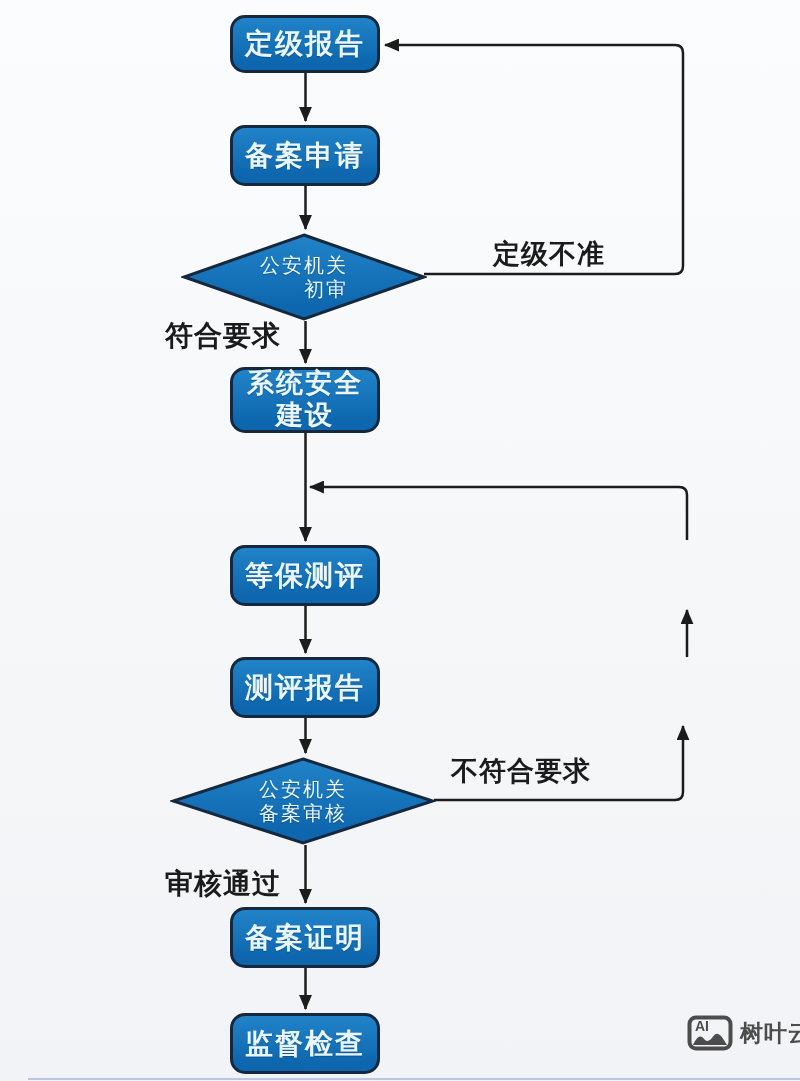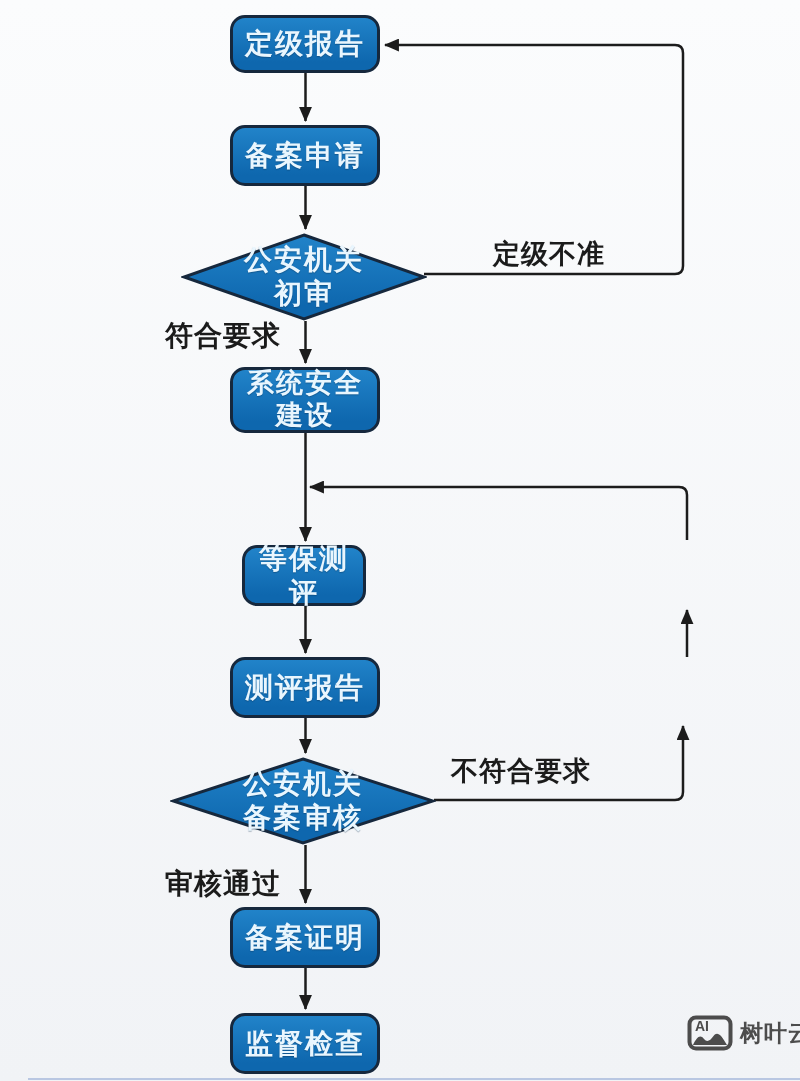--- a/index.html
+++ b/index.html
@@ -39,22 +39,22 @@
     line-height:1.18;white-space:pre-line;
     text-shadow:0 1px 1px rgba(10,40,70,.35);
   }
   .node.two-line{font-size:27px;}
 
   .diamond{position:absolute;z-index:2;}
   .diamond svg{position:absolute;left:0;top:0;display:block;}
   .diamond polygon{fill:url(#nodeGrad);stroke:var(--node-border);stroke-width:3px;}
   .dtext{
     position:absolute;inset:0;z-index:3;
-    display:flex;align-items:center;justify-content:center;text-align:center;
-    color:var(--node-text);font-weight:bold;font-size:28px;letter-spacing:2px;
+    display:flex;align-items:center;justify-content:center;text-align:right;
+    color:var(--node-text);font-weight:normal;font-size:20px;letter-spacing:2px;
     line-height:1.2;white-space:pre-line;
     text-shadow:0 1px 1px rgba(10,40,70,.35);
   }
 
   .elabel{
     position:absolute;z-index:2;
     color:var(--label-text);
     font-weight:600;font-size:28px;letter-spacing:1px;white-space:nowrap;
   }
 
@@ -113,21 +113,21 @@
     <svg width="246" height="88" viewBox="0 0 246 88">
       <polygon points="123,2 243,44 123,86 3,44"></polygon>
     </svg>
     <div class="dtext">公安机关
 初审</div>
   </div>
 
   <div class="node two-line" style="left:202px;top:367px;width:150px;height:66px">系统安全
 建设</div>
 
-  <div class="node" style="left:214px;top:545px;width:124px;height:61px">等保测评</div>
+  <div class="node" style="left:202px;top:545px;width:150px;height:61px">等保测评</div>
 
   <div class="node" style="left:202px;top:657px;width:150px;height:61px">测评报告</div>
 
   <div class="diamond" style="left:142px;top:757px;width:266px;height:88px">
     <svg width="266" height="88" viewBox="0 0 266 88">
       <polygon points="133,2 263,44 133,86 3,44"></polygon>
     </svg>
     <div class="dtext">公安机关
 备案审核</div>
   </div>

